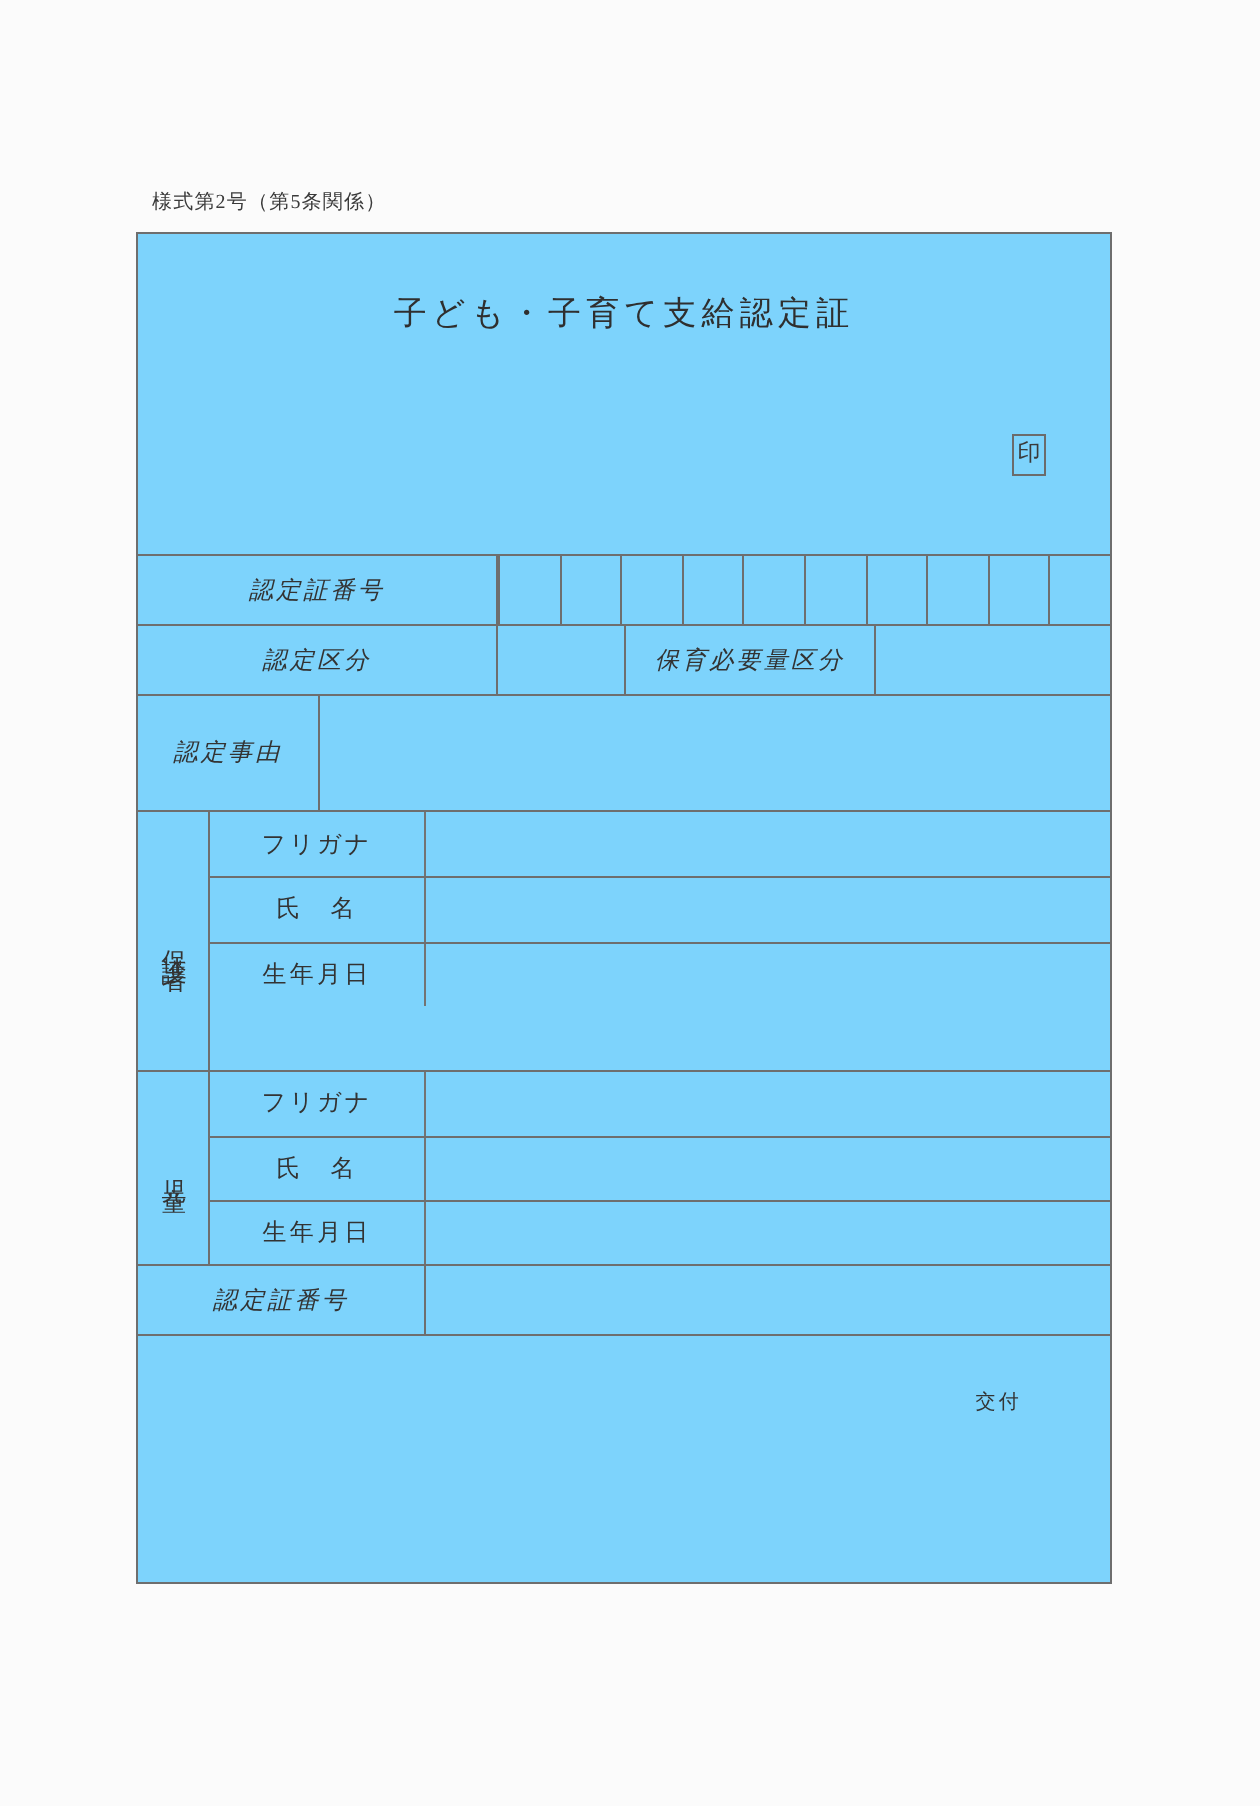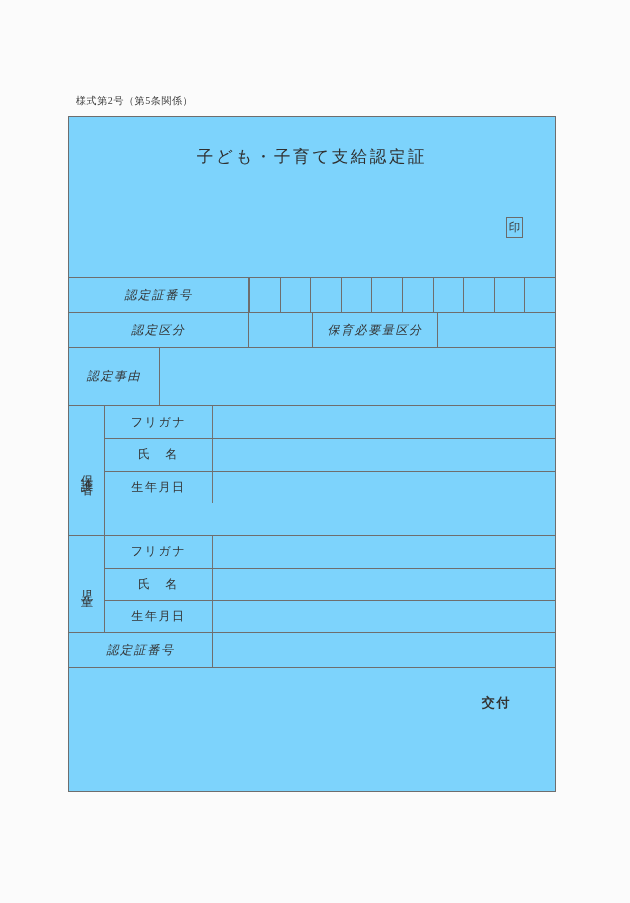--- a/index.html
+++ b/index.html
@@ -200,24 +200,23 @@
   .row-kikan { top: 515px; height: 35px; }
   .kikan-label { left: 0; width: 144px; }
   .kikan-value { left: 144px; right: 0; }
 
   
   .row-footer { top: 550px; bottom: 0; }
   .issue-note {
     position: absolute;
     right: 44px;
     top: 26px;
-    font-size: 13px;
+    font-size: 10px;
     letter-spacing: 1.6px;
     color: #333333;
-    font-weight: bold;
   }
 </style>
 </head>
 <body>
 
 <div class="form-number">様式第2号（第5条関係）</div>
 
 <div class="doc-frame">
 
   <div class="masthead">

